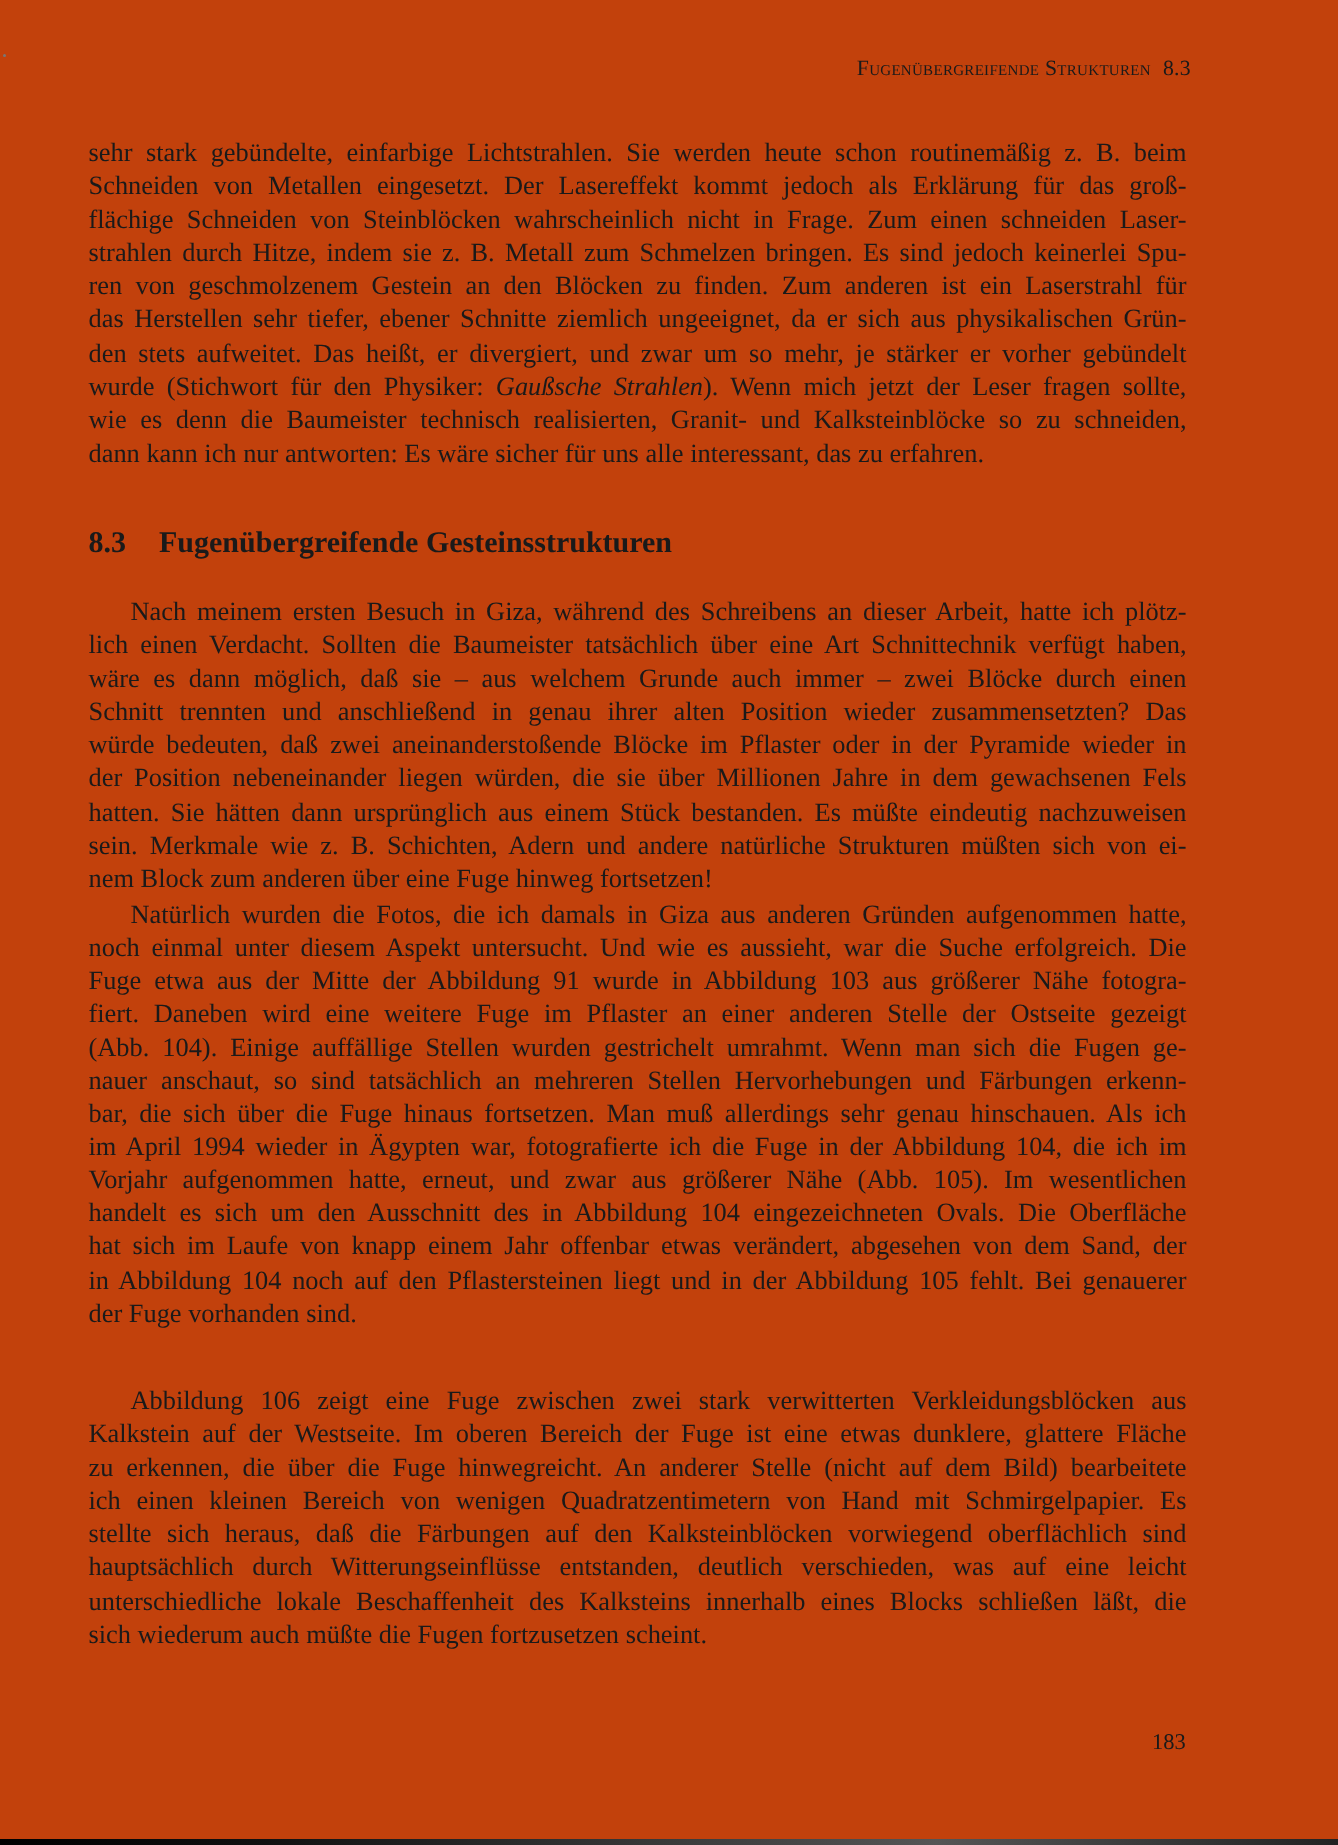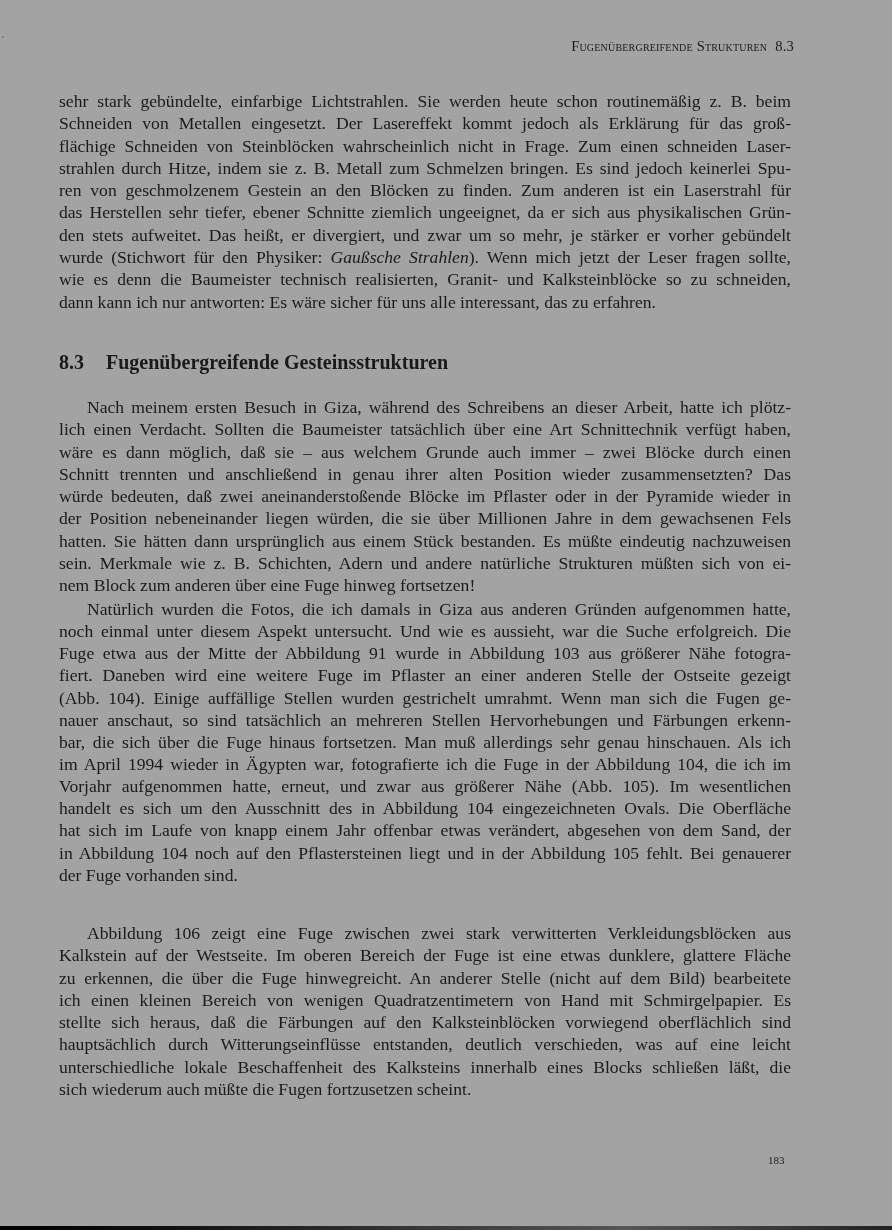--- a/index.html
+++ b/index.html
@@ -13,21 +13,21 @@
     position: relative;
     overflow: hidden;
     font-family: "Liberation Serif", "DejaVu Serif", serif;
     color: #1a1a1a;
   }
   .page {
     position: absolute;
     left: 0; top: 0;
     width: 892px;
     height: 1230px;
-    background: #a3a3a3;
+    background: #c2410c;
   }
   .running-head {
     position: absolute;
     top: 38px;
     right: 98px;
     font-size: 14.5px;
     letter-spacing: 0.2px;
     white-space: nowrap;
   }
   .running-head .title {
@@ -71,21 +71,21 @@
   }
   .heading .hnum {
     display: inline-block;
     width: 47px;
   }
   em { font-style: italic; }
   .page-number {
     position: absolute;
     top: 1154px;
     left: 768px;
-    font-size: 11px;
+    font-size: 15px;
   }
   .scan-edge {
     position: absolute;
     left: 0;
     bottom: 0;
     width: 892px;
     height: 4px;
     background: linear-gradient(to right, #000 0%, #111 20%, #333 45%, #555 70%, #222 100%);
   }
   .speck {

